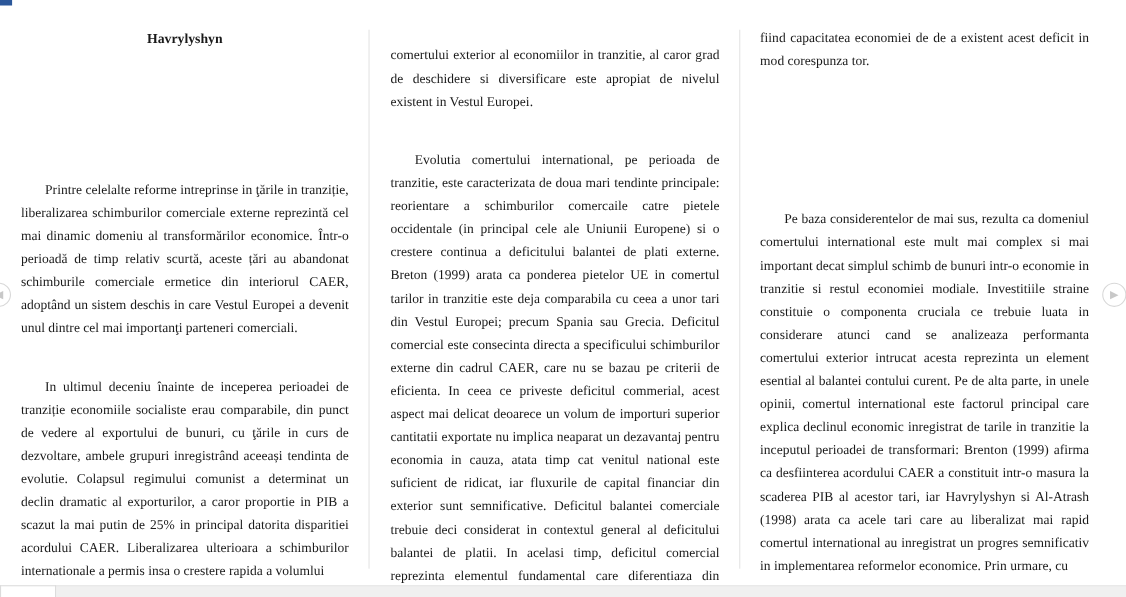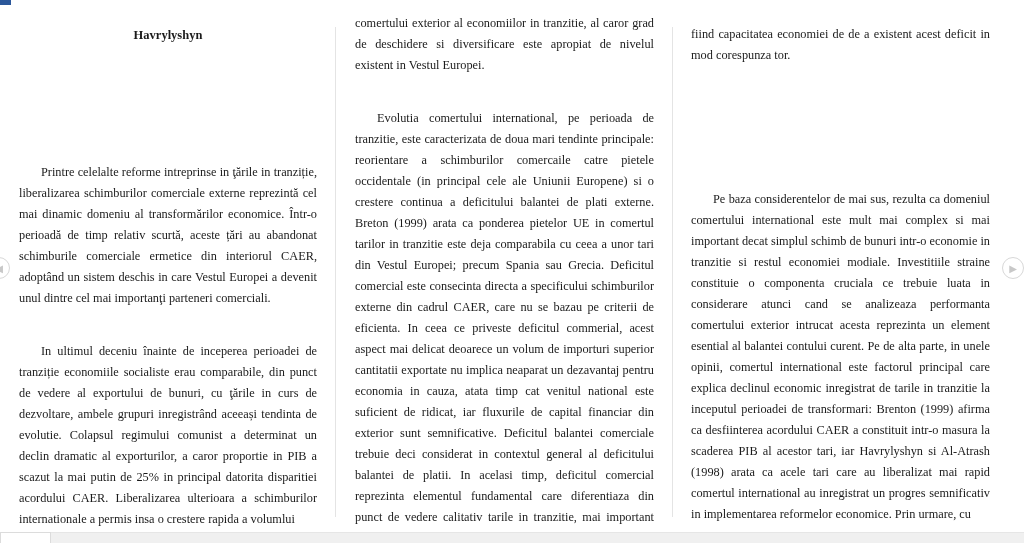--- a/index.html
+++ b/index.html
@@ -25,21 +25,21 @@
   }
   .div-1 { left: 335px; }
   .div-2 { left: 672px; }
   .heading {
     font-weight: bold; text-align: center; margin: 0; padding-top: 25px;
     font-size: 12.5px; line-height: 21px;
   }
   p { margin: 0; }
   .indent { text-indent: 22px; margin-top: 32px; }
   .col-1 .spacer { height: 84px; }
-  .col-2 p:first-child { padding-top: 13px; }
+  .col-2 p:first-child { padding-top: 40px; }
   .col-3 p:first-child { padding-top: 24px; }
   .col-3 .spacer { height: 91px; }
   .nav-btn {
     position: absolute; width: 22px; height: 22px; border-radius: 50%;
     border: 1px solid #d8d8d8; background: rgba(255,255,255,0.85);
     box-sizing: border-box; display: flex; align-items: center; justify-content: center;
     color: #c8c8c8; font-size: 10px; cursor: pointer;
   }
   .nav-prev { left: -12px; top: 257px; }
   .nav-next { left: 1002px; top: 257px; }

